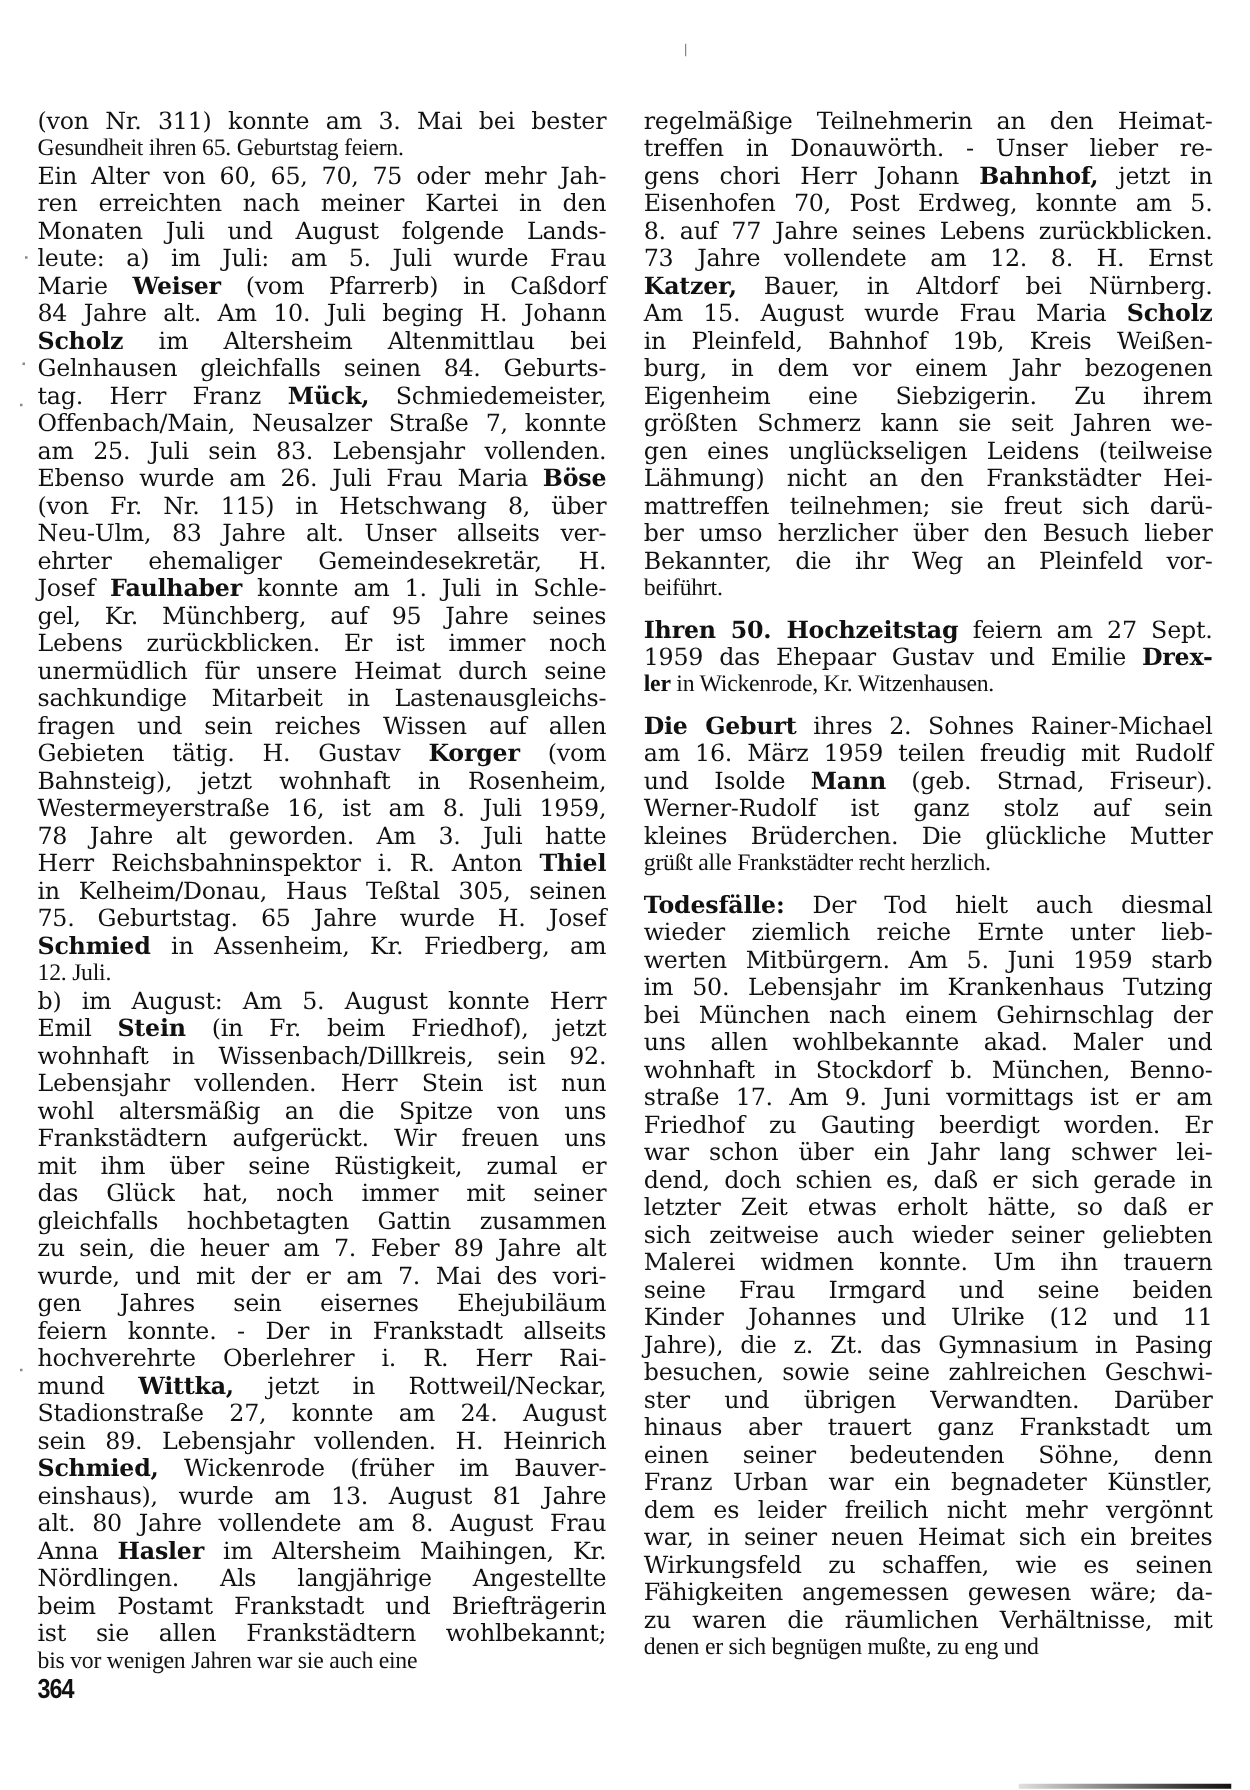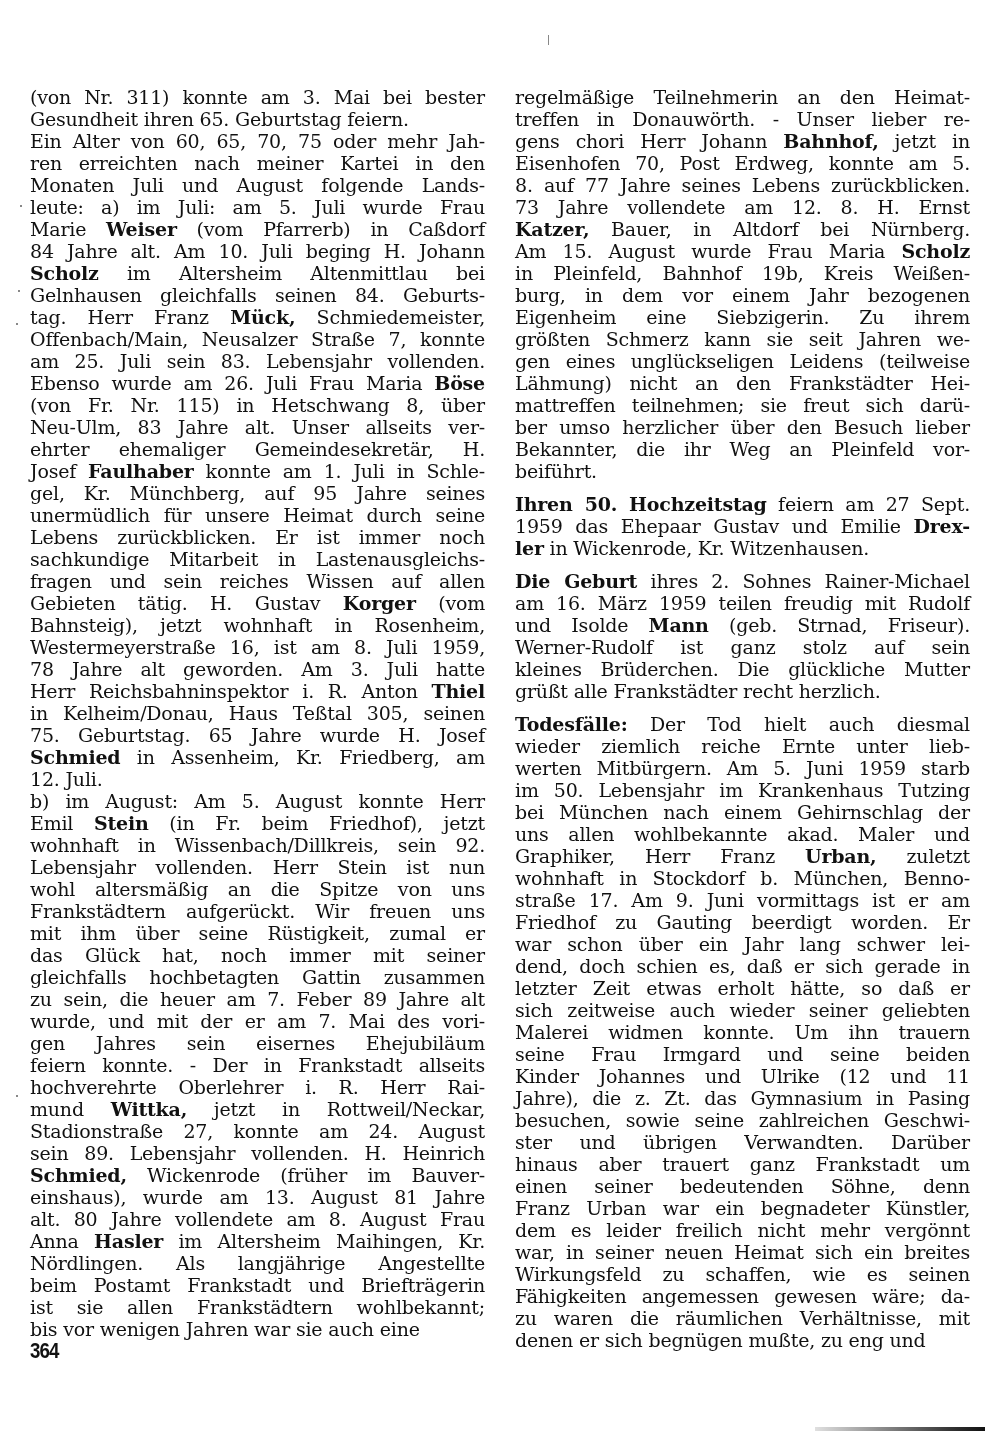--- a/index.html
+++ b/index.html
@@ -17,21 +17,21 @@
   }
   .col-left { left: 30px; }
   .col-right { left: 515px; }
   .line {
     display: block;
     white-space: nowrap;
     text-align: justify;
     text-align-last: justify;
     height: 22px;
   }
-  .line.last { text-align-last: left; }
+  .line.last { text-align-last: left; font-family: Liberation Serif, serif; }
   .para-gap { height: 11px; }
   b { font-weight: bold; }
   .page-number {
     position: absolute; left: 30px; top: 1338px;
     font-family: "Liberation Sans", sans-serif;
     font-weight: bold; font-size: 22px; letter-spacing: -1px;
     transform: scaleX(0.85); transform-origin: left;
   }
   .scan-smudge {
     position: absolute; left: 815px; top: 1427px;
@@ -59,22 +59,22 @@
       <span class="line">Gelnhausen gleichfalls seinen 84. Geburts-</span>
       <span class="line">tag. Herr Franz <b>Mück,</b> Schmiedemeister,</span>
       <span class="line">Offenbach/Main, Neusalzer Straße 7, konnte</span>
       <span class="line">am 25. Juli sein 83. Lebensjahr vollenden.</span>
       <span class="line">Ebenso wurde am 26. Juli Frau Maria <b>Böse</b></span>
       <span class="line">(von Fr. Nr. 115) in Hetschwang 8, über</span>
       <span class="line">Neu-Ulm, 83 Jahre alt. Unser allseits ver-</span>
       <span class="line">ehrter ehemaliger Gemeindesekretär, H.</span>
       <span class="line">Josef <b>Faulhaber</b> konnte am 1. Juli in Schle-</span>
       <span class="line">gel, Kr. Münchberg, auf 95 Jahre seines</span>
+      <span class="line">Lebens zurückblicken. Er ist immer noch</span>
       <span class="line">unermüdlich für unsere Heimat durch seine</span>
-      <span class="line">Lebens zurückblicken. Er ist immer noch</span>
       <span class="line">sachkundige Mitarbeit in Lastenausgleichs-</span>
       <span class="line">fragen und sein reiches Wissen auf allen</span>
       <span class="line">Gebieten tätig. H. Gustav <b>Korger</b> (vom</span>
       <span class="line">Bahnsteig), jetzt wohnhaft in Rosenheim,</span>
       <span class="line">Westermeyerstraße 16, ist am 8. Juli 1959,</span>
       <span class="line">78 Jahre alt geworden. Am 3. Juli hatte</span>
       <span class="line">Herr Reichsbahninspektor i. R. Anton <b>Thiel</b></span>
       <span class="line">in Kelheim/Donau, Haus Teßtal 305, seinen</span>
       <span class="line">75. Geburtstag. 65 Jahre wurde H. Josef</span>
       <span class="line"><b>Schmied</b> in Assenheim, Kr. Friedberg, am</span>
@@ -145,21 +145,20 @@
       <span class="line last">grüßt alle Frankstädter recht herzlich.</span>
     </div>
     <div class="para-gap"></div>
     <div>
       <span class="line"><b>Todesfälle:</b> Der Tod hielt auch diesmal</span>
       <span class="line">wieder ziemlich reiche Ernte unter lieb-</span>
       <span class="line">werten Mitbürgern. Am 5. Juni 1959 starb</span>
       <span class="line">im 50. Lebensjahr im Krankenhaus Tutzing</span>
       <span class="line">bei München nach einem Gehirnschlag der</span>
       <span class="line">uns allen wohlbekannte akad. Maler und</span>
-      <span class="line">Graphiker, Herr Franz <b>Urban,</b> zuletzt</span>
       <span class="line">wohnhaft in Stockdorf b. München, Benno-</span>
       <span class="line">straße 17. Am 9. Juni vormittags ist er am</span>
       <span class="line">Friedhof zu Gauting beerdigt worden. Er</span>
       <span class="line">war schon über ein Jahr lang schwer lei-</span>
       <span class="line">dend, doch schien es, daß er sich gerade in</span>
       <span class="line">letzter Zeit etwas erholt hätte, so daß er</span>
       <span class="line">sich zeitweise auch wieder seiner geliebten</span>
       <span class="line">Malerei widmen konnte. Um ihn trauern</span>
       <span class="line">seine Frau Irmgard und seine beiden</span>
       <span class="line">Kinder Johannes und Ulrike (12 und 11</span>

